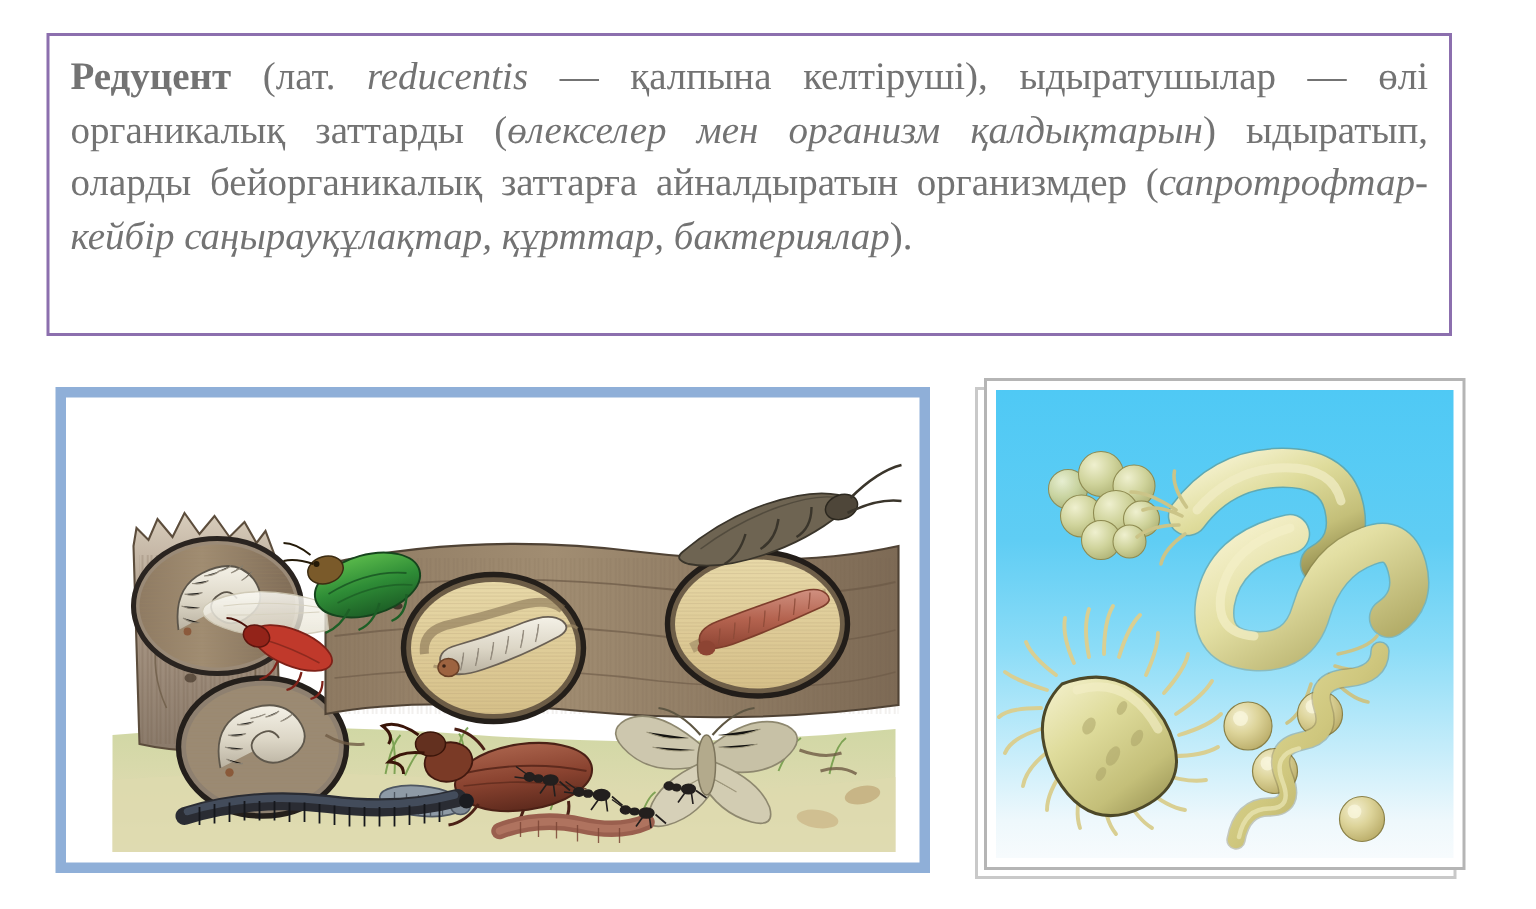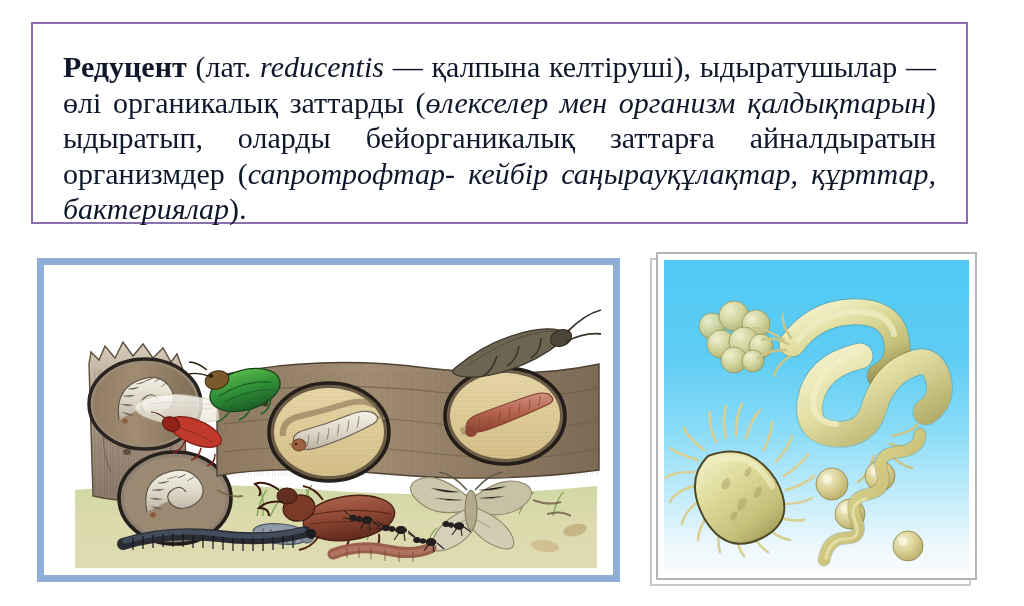--- a/index.html
+++ b/index.html
@@ -22,26 +22,26 @@
     top: 22px;
     width: 937px;
     height: 202px;
     box-sizing: border-box;
     background: #ffffff;
     border: 2px solid #8c6fae;
     padding: 9px 14px 6px 14px;
   }
   #definition-text {
     font-family: "Liberation Serif", "DejaVu Serif", serif;
-    font-size: 30px;
+    font-size: 26px;
     line-height: 35.5px;
-    color: #0f172a;
+    color: #737373;
     text-align: justify;
     text-justify: inter-word;
-    margin: 16px;
+    margin: 0;
     hyphens: none;
   }
   #definition-text .b { font-weight: bold; }
   #definition-text .i { font-style: italic; }
 
   
   #left-figure-frame {
     position: absolute;
     left: 37px;
     top: 258px;

